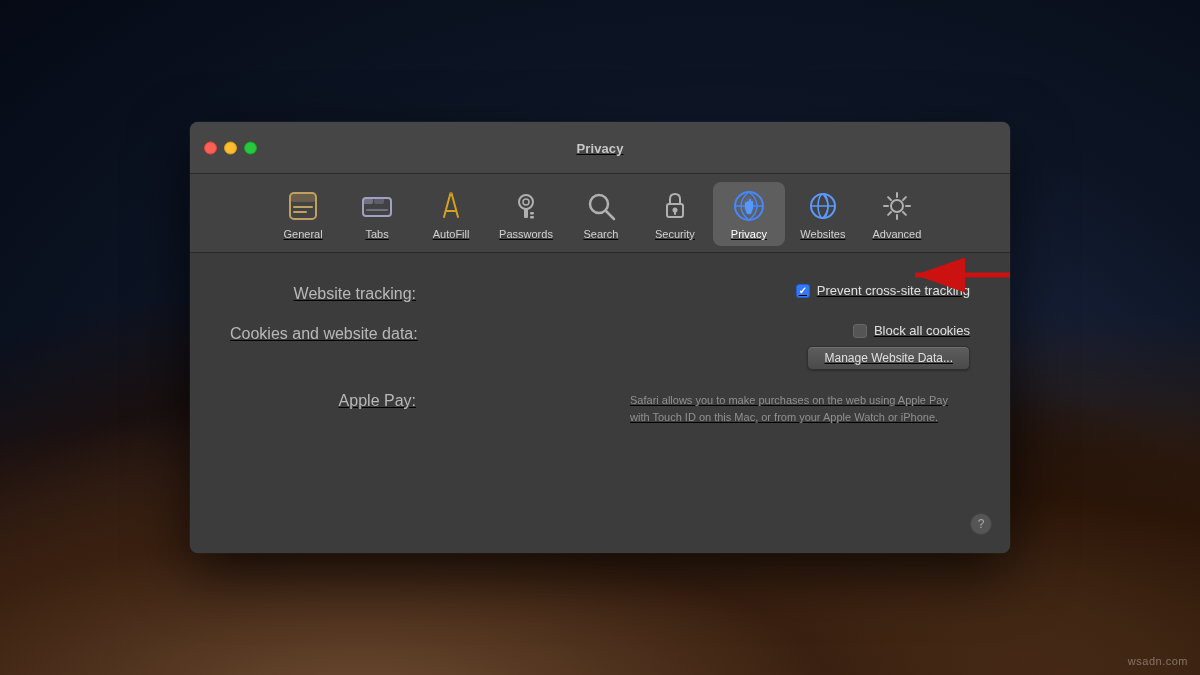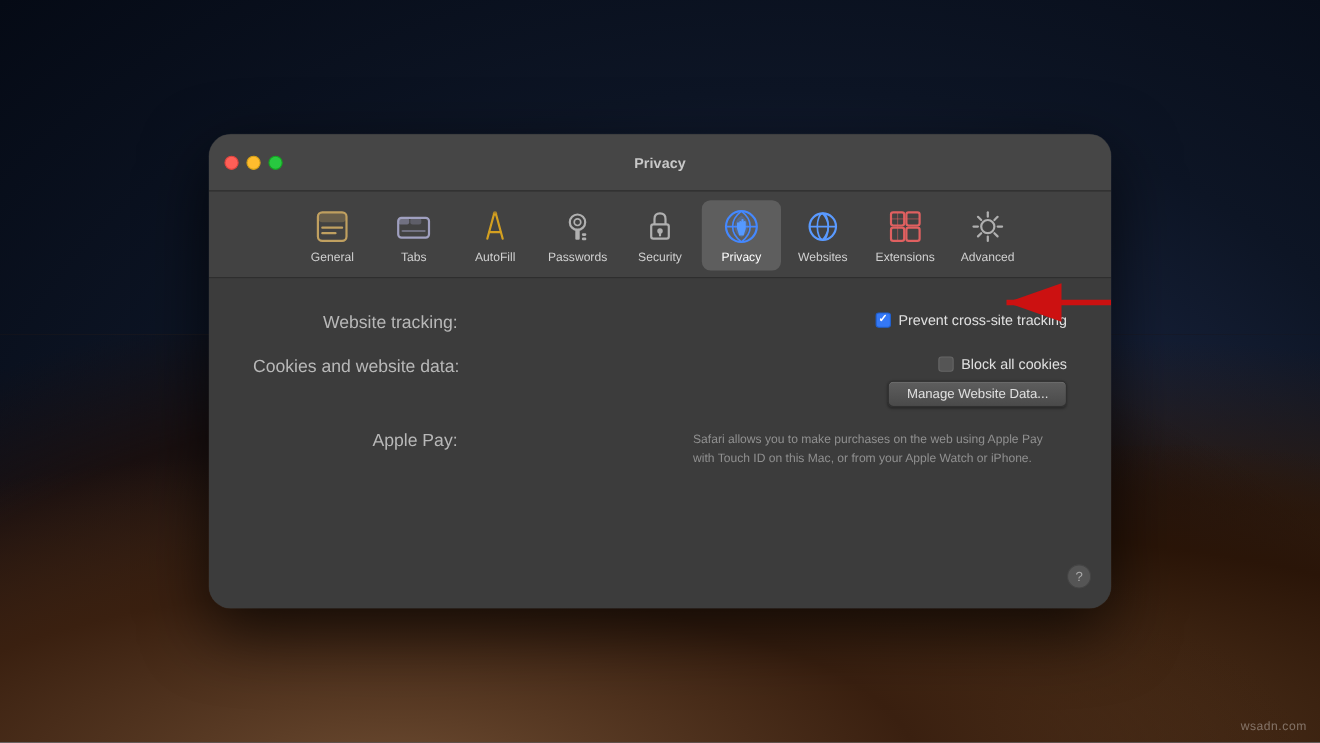--- a/index.html
+++ b/index.html
@@ -45,25 +45,26 @@
       color: rgba(255,255,255,0.35);
       font-size: 11px;
       z-index: 10;
       letter-spacing: 0.5px;
     }
 
     
     .window {
       width: 820px;
       background: #3a3a3a;
-      border-radius: 20px;
+      border-radius: 8px;
       box-shadow: 0 20px 60px rgba(0,0,0,0.7), 0 0 0 0.5px rgba(255,255,255,0.1);
       overflow: hidden;
       position: relative;
       z-index: 5;
+      text-decoration: underline;
     }
 
     
     .titlebar {
       background: #464646;
       height: 52px;
       display: flex;
       flex-direction: column;
       align-items: center;
       justify-content: center;
@@ -308,20 +309,29 @@
           <circle cx="17" cy="13" r="7" fill="none" stroke="#b0b0b0" stroke-width="2"></circle>
           <rect x="15" y="19" width="4" height="10" rx="1" fill="#b0b0b0"></rect>
           <circle cx="17" cy="13" r="3" fill="none" stroke="#b0b0b0" stroke-width="1.5"></circle>
           <rect x="21" y="23" width="4" height="2.5" rx="1" fill="#b0b0b0"></rect>
           <rect x="21" y="27" width="4" height="2.5" rx="1" fill="#b0b0b0"></rect>
         </svg>
       </div>
       <span class="toolbar-label">Passwords</span>
     </div>
 
+    <div class="toolbar-item">
+      <div class="toolbar-icon">
+        <svg width="34" height="34" viewBox="0 0 34 34">
+          <circle cx="15" cy="15" r="9" fill="none" stroke="#b0b0b0" stroke-width="2.5"></circle>
+          <line x1="22" y1="22" x2="30" y2="30" stroke="#b0b0b0" stroke-width="2.5" stroke-linecap="round"></line>
+        </svg>
+      </div>
+      <span class="toolbar-label">Search</span>
+    </div>
 
     <div class="toolbar-item">
       <div class="toolbar-icon">
         <svg width="34" height="34" viewBox="0 0 34 34">
           <rect x="9" y="15" width="16" height="13" rx="2" fill="none" stroke="#b0b0b0" stroke-width="2"></rect>
           <path d="M12 15 L12 10 Q12 5 17 5 Q22 5 22 10 L22 15" fill="none" stroke="#b0b0b0" stroke-width="2"></path>
           <circle cx="17" cy="21" r="2.5" fill="#b0b0b0"></circle>
           <rect x="16" y="22" width="2" height="4" rx="1" fill="#b0b0b0"></rect>
         </svg>
       </div>
@@ -350,33 +360,20 @@
         <svg width="34" height="34" viewBox="0 0 34 34">
           <circle cx="17" cy="17" r="12" fill="none" stroke="#5a9aff" stroke-width="2"></circle>
           <line x1="5" y1="17" x2="29" y2="17" stroke="#5a9aff" stroke-width="1.5"></line>
           <ellipse cx="17" cy="17" rx="5" ry="12" fill="none" stroke="#5a9aff" stroke-width="1.5"></ellipse>
           <path d="M17 5 Q22 11 22 17 Q22 23 17 29" fill="none" stroke="#5a9aff" stroke-width="1.5"></path>
         </svg>
       </div>
       <span class="toolbar-label">Websites</span>
     </div>
 
-    <div class="toolbar-item">
-      <div class="toolbar-icon">
-        <svg width="34" height="34" viewBox="0 0 34 34">
-          <rect x="4" y="4" width="12" height="12" rx="2" fill="none" stroke="#e06060" stroke-width="2"></rect>
-          <rect x="18" y="4" width="12" height="12" rx="2" fill="none" stroke="#e06060" stroke-width="2"></rect>
-          <rect x="4" y="18" width="12" height="12" rx="2" fill="none" stroke="#e06060" stroke-width="2"></rect>
-          <rect x="18" y="18" width="12" height="12" rx="2" fill="none" stroke="#e06060" stroke-width="2"></rect>
-          <line x1="4" y1="10" x2="30" y2="10" stroke="#e06060" stroke-width="1" opacity="0.5"></line>
-          <line x1="10" y1="4" x2="10" y2="30" stroke="#e06060" stroke-width="1" opacity="0.5"></line>
-        </svg>
-      </div>
-      <span class="toolbar-label">Extensions</span>
-    </div>
 
     <div class="toolbar-item">
       <div class="toolbar-icon">
         <svg width="34" height="34" viewBox="0 0 34 34">
           <circle cx="17" cy="17" r="6" fill="none" stroke="#b0b0b0" stroke-width="2"></circle>
           <g stroke="#b0b0b0" stroke-width="2" stroke-linecap="round">
             <line x1="17" y1="4" x2="17" y2="8"></line>
             <line x1="17" y1="26" x2="17" y2="30"></line>
             <line x1="4" y1="17" x2="8" y2="17"></line>
             <line x1="26" y1="17" x2="30" y2="17"></line>

